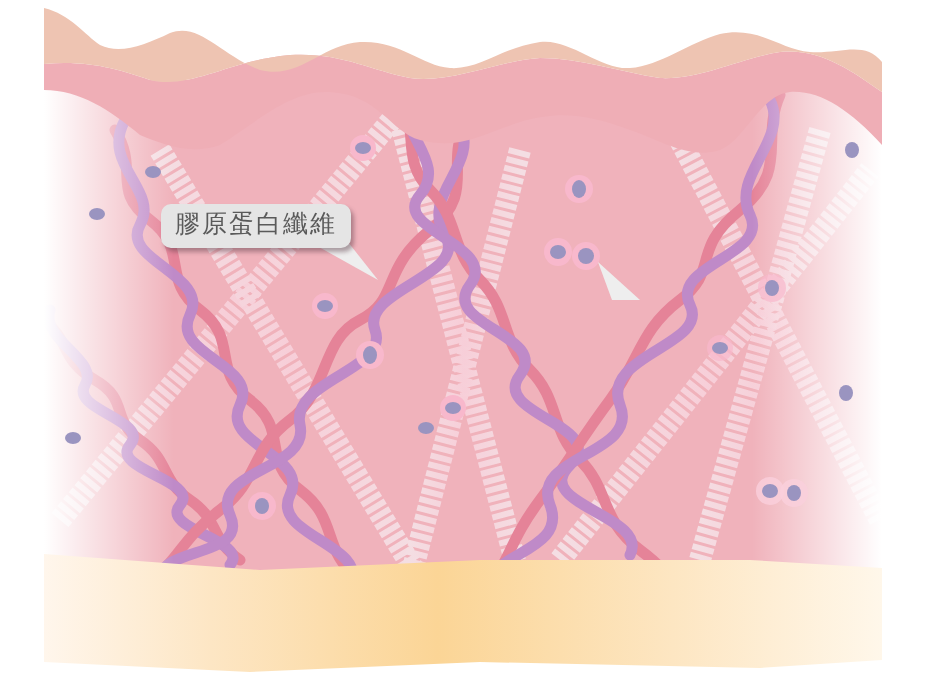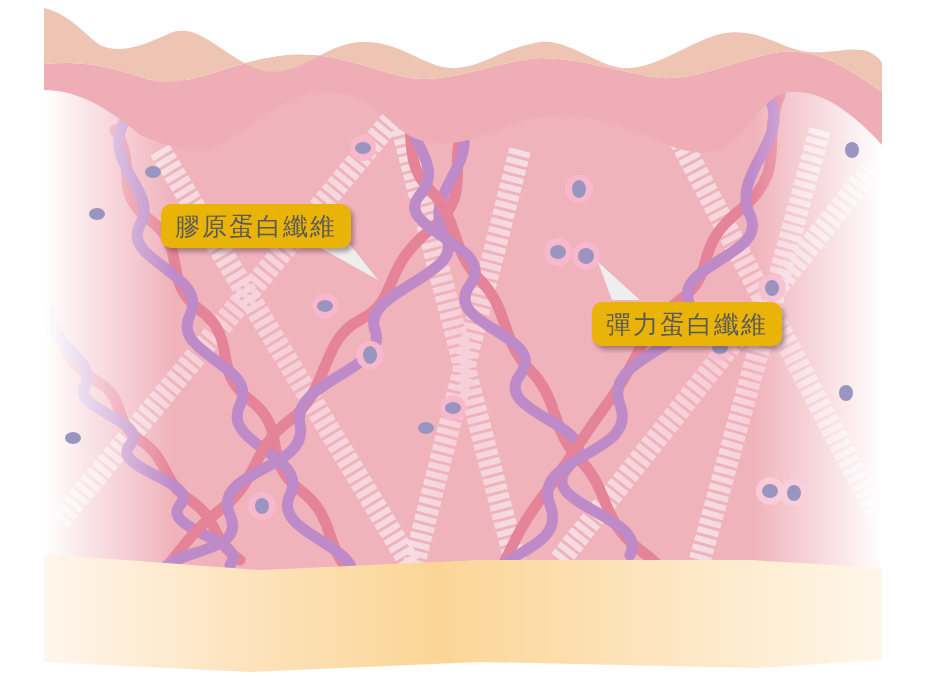--- a/index.html
+++ b/index.html
@@ -1,25 +1,25 @@
 <!DOCTYPE html>
 <html><head>
   <meta charset="utf-8">
   <style>
     html, body { margin: 0; padding: 0; background: #ffffff; }
     body { width: 926px; height: 684px; overflow: hidden; position: relative; }
     #stage { position: absolute; left: 0; top: 0; width: 926px; height: 684px; }
     svg { display: block; }
     .callout {
       position: absolute;
-      background: #eab308;
+      background: #e5e5e5;
       border-radius: 10px;
       box-shadow: 3px 4px 4px rgba(90, 60, 70, 0.45);
       color: #5a5a5a;
-      font-family: Liberation Sans, sans-serif;
+      font-family: Liberation Mono, monospace;
       font-size: 25px;
       letter-spacing: 2px;
       line-height: 44px;
       height: 44px;
       padding: 0 14px;
       white-space: nowrap;
     }
   </style>
 </head>
 <body>
@@ -173,14 +173,13 @@
     <path d="M44 8 C 70 14, 85 35, 100 45 C 120 55, 145 45, 170 33 C 200 22, 220 55, 260 70 C 300 80, 320 45, 360 42 C 400 40, 420 65, 450 68 C 480 70, 500 48, 540 42 C 570 38, 600 70, 630 68 C 660 66, 690 42, 720 34 C 760 26, 780 50, 810 52 C 840 54, 865 40, 882 62
          L 882 92 C 850 70, 820 48, 780 52 C 740 58, 700 80, 660 78 C 620 72, 580 58, 540 58 C 500 60, 450 84, 410 78 C 370 70, 340 52, 290 55 C 230 60, 190 90, 150 80 C 120 70, 90 60, 44 64 Z" fill="#eec4b2"></path>
 
     <path d="M44 554 L 260 570 L 480 560 L 600 560 L 750 560 L 882 568 L 882 660 L 760 668 L 480 662 L 250 672 L 44 662 Z" fill="url(#fatGrad)"></path>
 
     <polygon points="310,242 348,242 378,280" fill="#eeeeee"></polygon>
     <polygon points="598,262 640,300 612,300" fill="#eeeeee"></polygon>
   </svg>
 
   <div class="callout" style="left:161px; top:204px;">膠原蛋白纖維</div>
-  <div class="callout" style="left:592px; top:302px;">彈力蛋白纖維</div>
 </div>
 
 </body></html>

